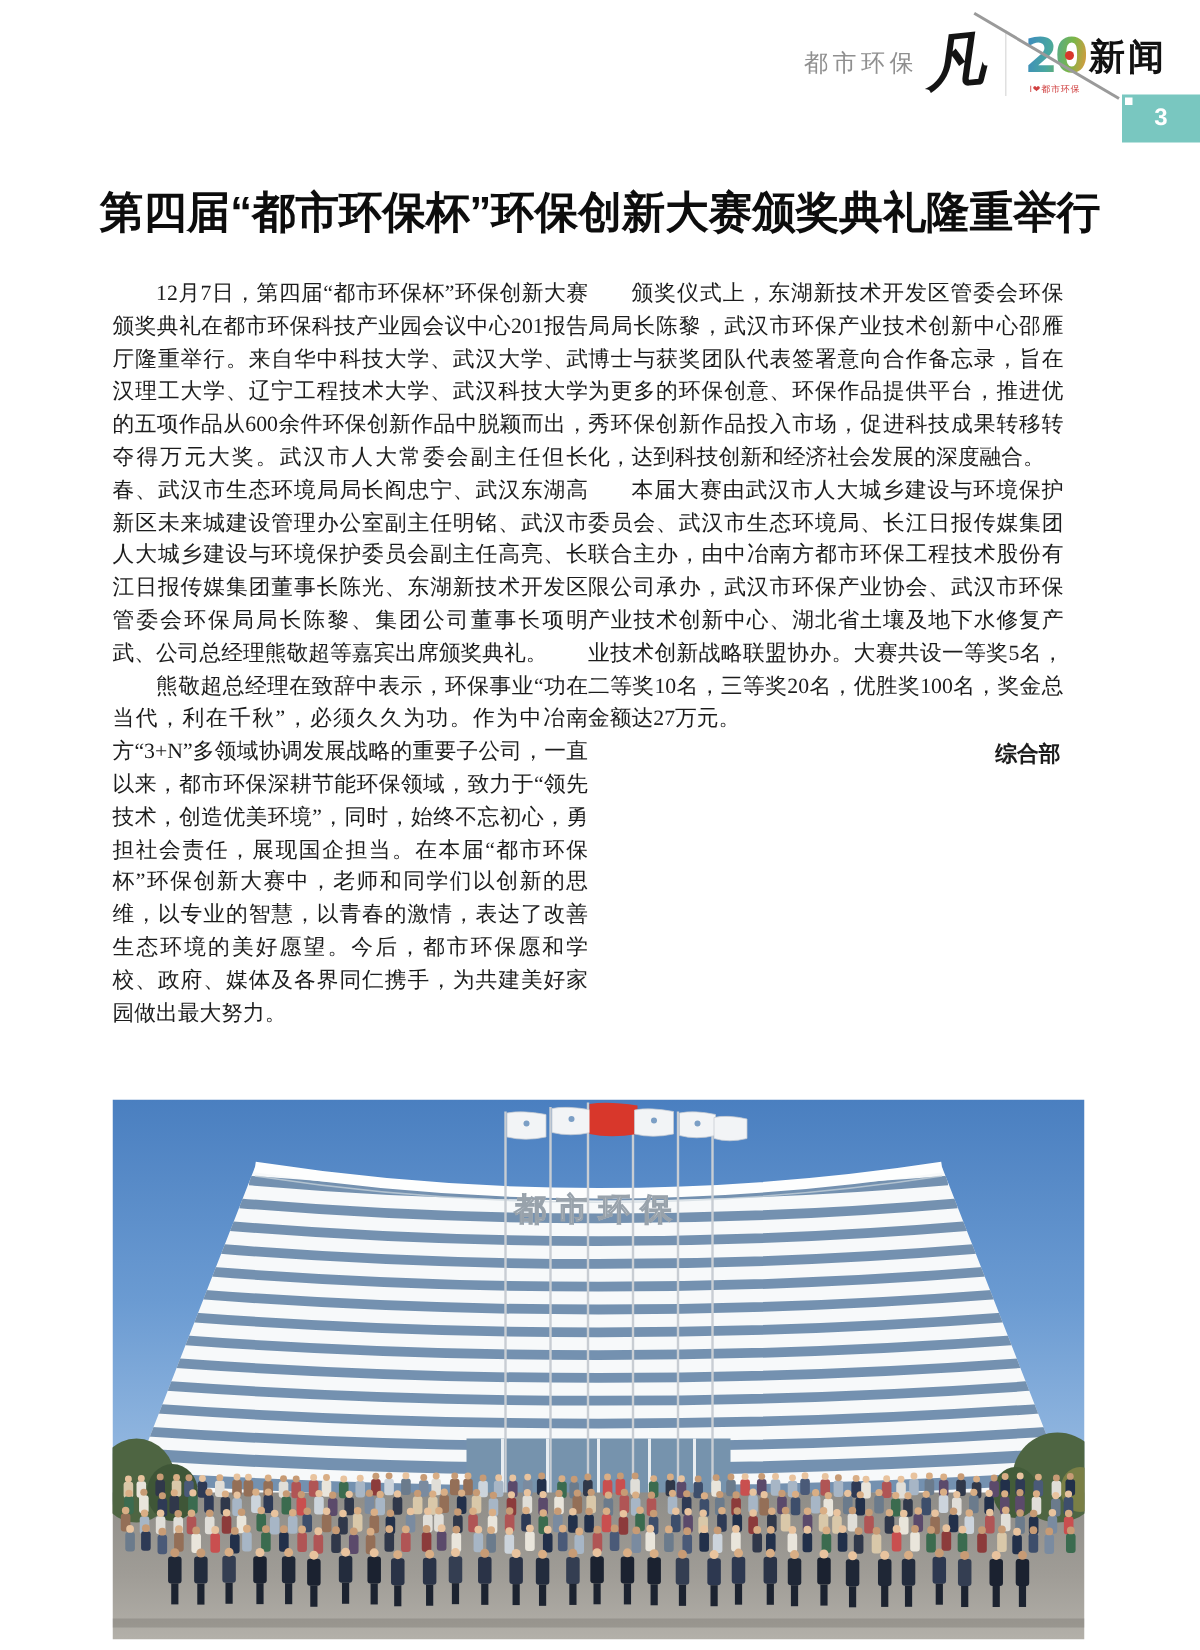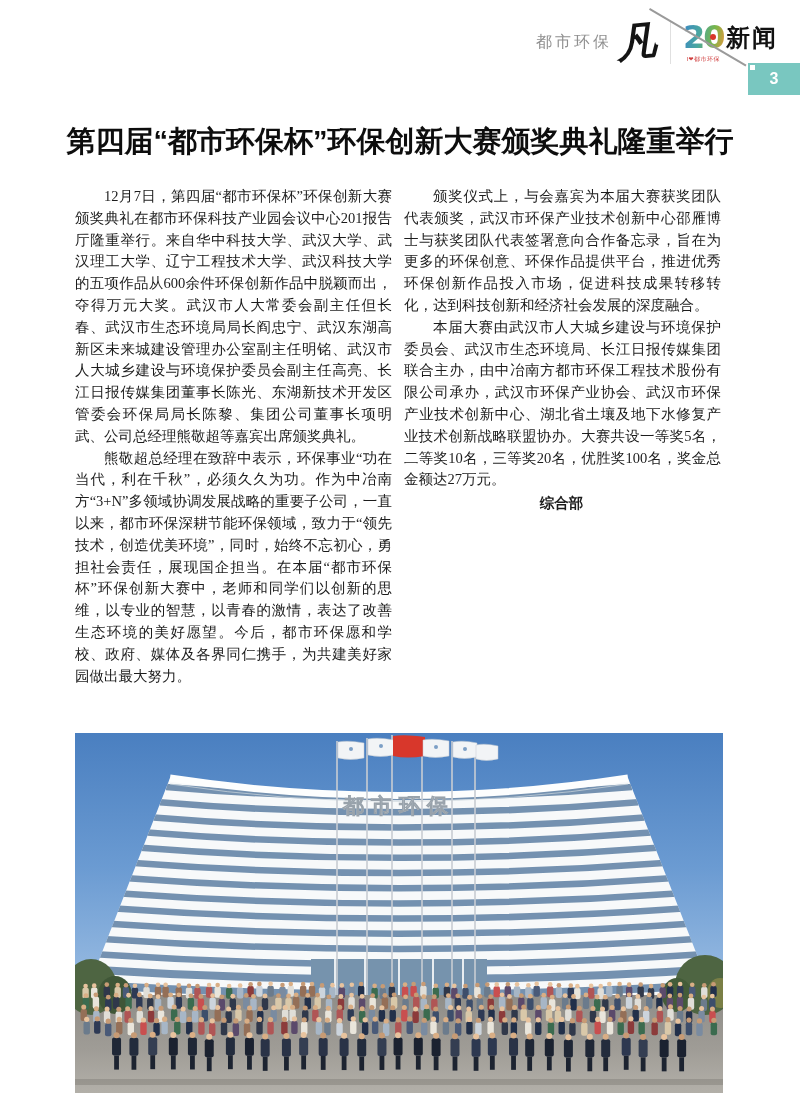--- a/index.html
+++ b/index.html
@@ -26,25 +26,25 @@
   .section-label{position:absolute;top:22px;left:726px;font-size:24px;font-weight:bold;color:#111;letter-spacing:2px;}
   .page-badge{position:absolute;top:63px;right:0;width:52px;height:32px;background:#79c7c0;
               display:flex;align-items:center;justify-content:center;}
   .page-badge .notch{position:absolute;top:2px;left:2px;width:5px;height:5px;background:#fff;}
   .page-badge .num{color:#fff;font-size:16px;font-weight:bold;}
 
   
   .headline{position:absolute;top:122px;left:0;width:800px;margin:0;text-align:center;
             font-size:29px;font-weight:900;color:#0d0d0d;letter-spacing:0px;
             font-family:"Liberation Sans","DejaVu Sans",sans-serif;}
-  .columns{position:absolute;top:186px;left:75px;width:650px;display:flex;gap:12px;}
+  .columns{position:absolute;top:186px;left:75px;width:650px;display:flex;gap:0;}
   .col{width:317px;font-family:"Liberation Serif","DejaVu Serif",serif;font-size:14.5px;
        line-height:21.8px;color:#1c1c1c;text-align:justify;}
   .col p{margin:0;text-indent:2em;}
-  .byline{text-align:center;margin-top:2px;font-weight:bold;padding-right:2px;}
+  .byline{text-align:right;margin-top:2px;font-weight:bold;padding-right:2px;}
 
   
   .photo{position:absolute;top:733px;left:75px;width:648px;height:360px;margin:0;}
   .photo svg{display:block;}
 </style>
 </head>
 <body>
 
 <div class="page">
 
@@ -66,21 +66,21 @@
   </div>
 
   <h1 class="headline">第四届“都市环保杯”环保创新大赛颁奖典礼隆重举行</h1>
 
   <div class="columns">
     <div class="col">
       <p>12月7日，第四届“都市环保杯”环保创新大赛颁奖典礼在都市环保科技产业园会议中心201报告厅隆重举行。来自华中科技大学、武汉大学、武汉理工大学、辽宁工程技术大学、武汉科技大学的五项作品从600余件环保创新作品中脱颖而出，夺得万元大奖。武汉市人大常委会副主任但长春、武汉市生态环境局局长阎忠宁、武汉东湖高新区未来城建设管理办公室副主任明铭、武汉市人大城乡建设与环境保护委员会副主任高亮、长江日报传媒集团董事长陈光、东湖新技术开发区管委会环保局局长陈黎、集团公司董事长项明武、公司总经理熊敬超等嘉宾出席颁奖典礼。</p>
       <p>熊敬超总经理在致辞中表示，环保事业“功在当代，利在千秋”，必须久久为功。作为中冶南方“3+N”多领域协调发展战略的重要子公司，一直以来，都市环保深耕节能环保领域，致力于“领先技术，创造优美环境”，同时，始终不忘初心，勇担社会责任，展现国企担当。在本届“都市环保杯”环保创新大赛中，老师和同学们以创新的思维，以专业的智慧，以青春的激情，表达了改善生态环境的美好愿望。今后，都市环保愿和学校、政府、媒体及各界同仁携手，为共建美好家园做出最大努力。</p>
     </div>
     <div class="col">
-      <p>颁奖仪式上，与会嘉宾为本届大赛获奖团队代表颁奖，武汉市环保产业技术创新中心邵雁博士与获奖团队代表签署意向合作备忘录，旨在为更多的环保创意、环保作品提供平台，推进优秀环保创新作品投入市场，促进科技成果转移转化，达到科技创新和经济社会发展的深度融合。</p>
+      <p>颁奖仪式上，东湖新技术开发区管委会环保局局长陈黎，武汉市环保产业技术创新中心邵雁博士与获奖团队代表签署意向合作备忘录，旨在为更多的环保创意、环保作品提供平台，推进优秀环保创新作品投入市场，促进科技成果转移转化，达到科技创新和经济社会发展的深度融合。</p>
       <p>本届大赛由武汉市人大城乡建设与环境保护委员会、武汉市生态环境局、长江日报传媒集团联合主办，由中冶南方都市环保工程技术股份有限公司承办，武汉市环保产业协会、武汉市环保产业技术创新中心、湖北省土壤及地下水修复产业技术创新战略联盟协办。大赛共设一等奖5名，二等奖10名，三等奖20名，优胜奖100名，奖金总金额达27万元。</p>
       <div class="byline">综合部</div>
     </div>
   </div>
 
   <figure class="photo">
     <svg width="648" height="360" viewBox="0 0 648 360" xmlns="http://www.w3.org/2000/svg">
       <defs>
         <linearGradient id="sky" x1="0" y1="0" x2="0" y2="1">
           <stop offset="0" stop-color="#4a7fc0"></stop>

